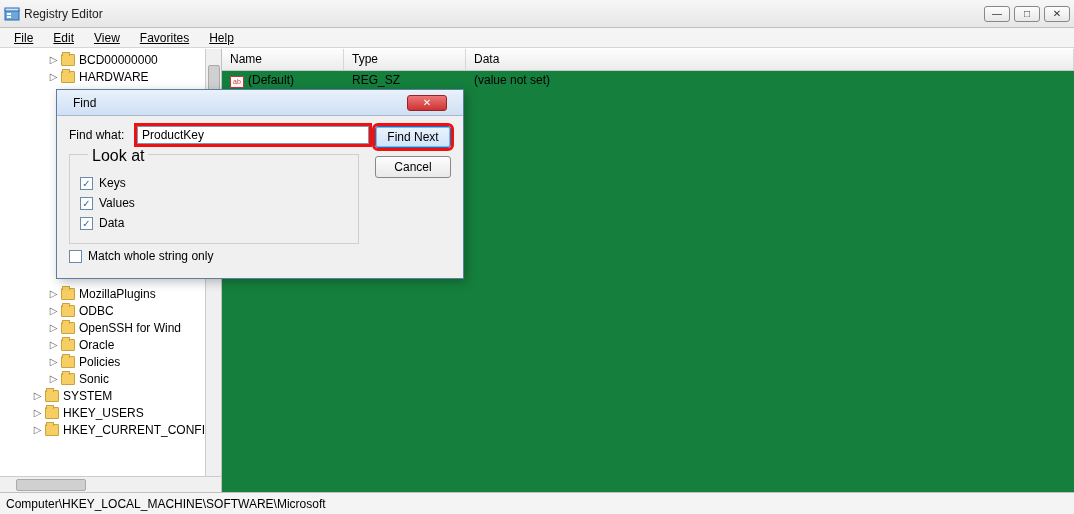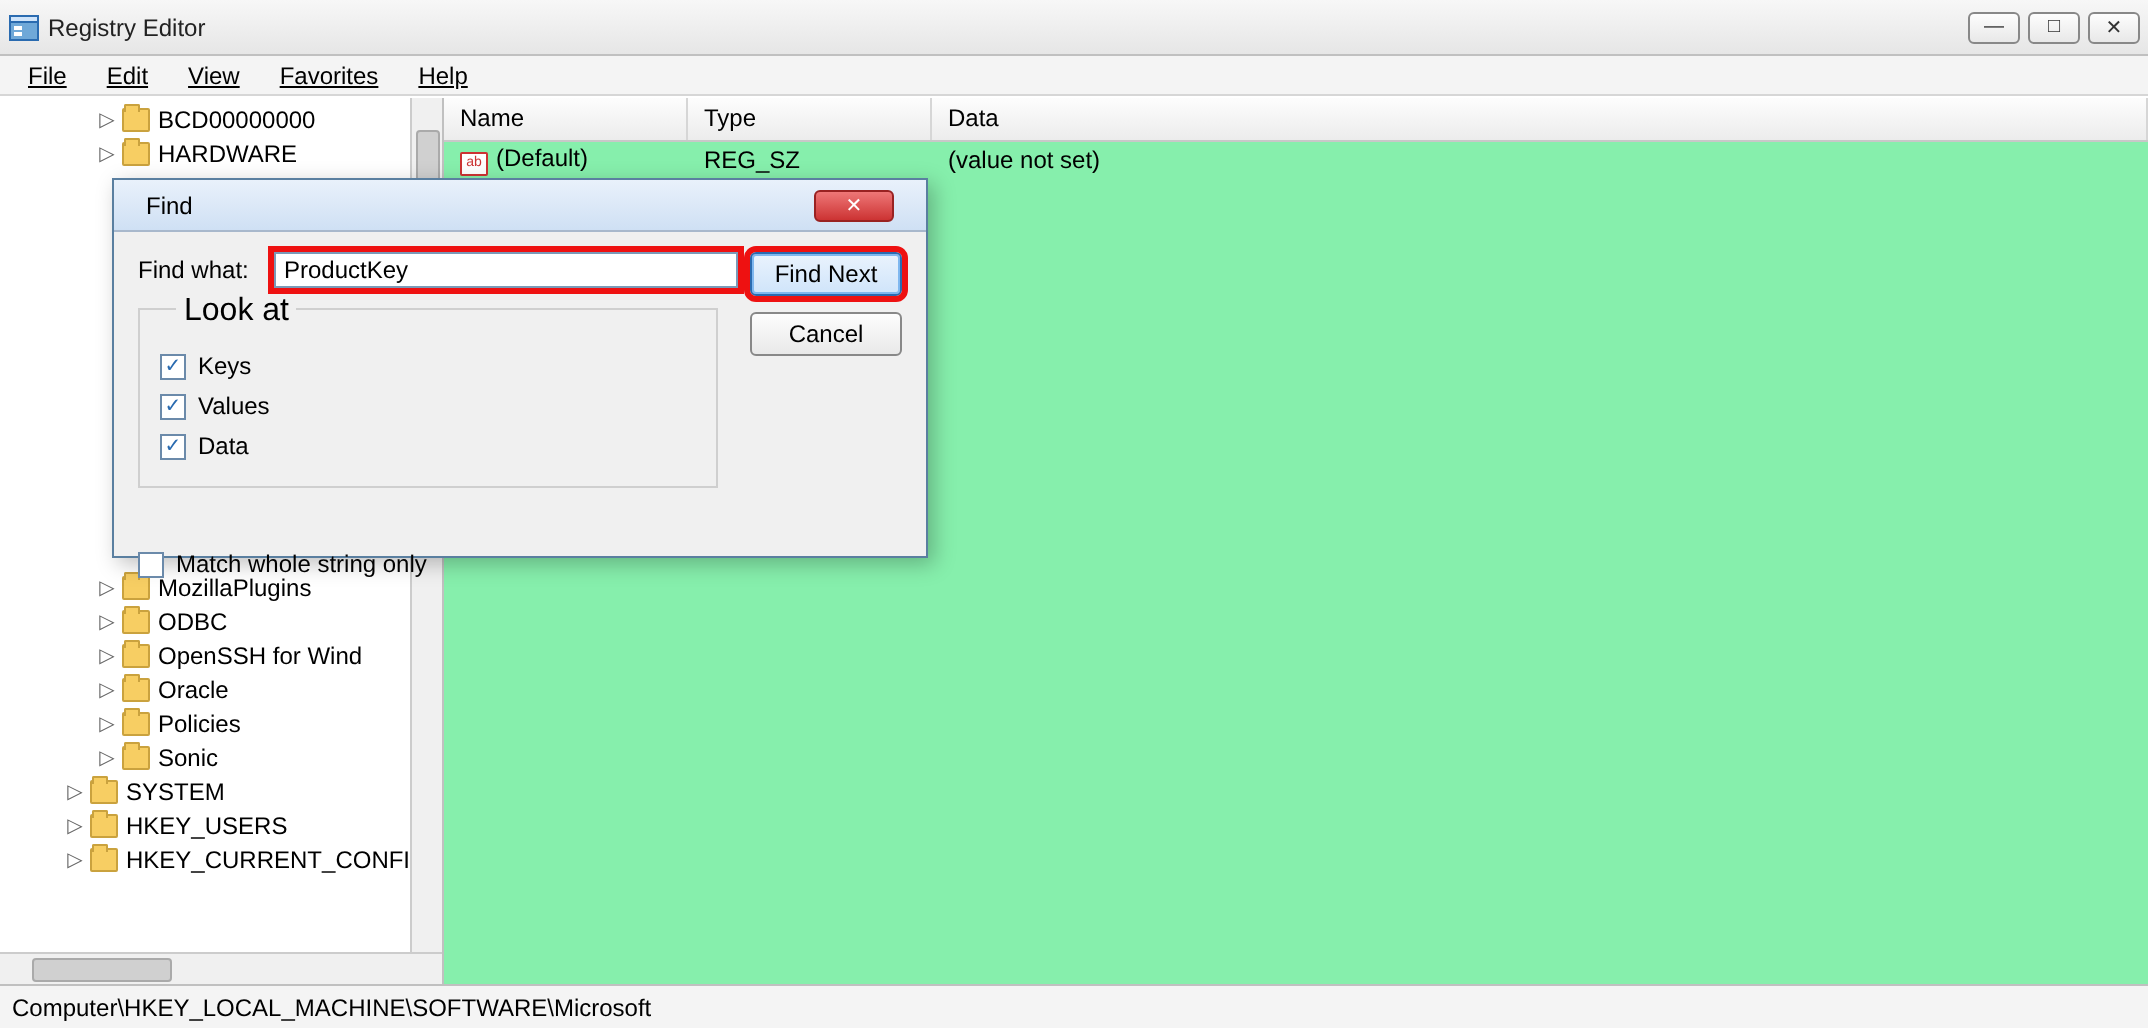--- a/index.html
+++ b/index.html
@@ -65,21 +65,21 @@
   .fld { width:14px; height:12px; background:#f7ce63; border:1px solid #caa23e; border-radius:1px; position:relative; }
   .fld::before { content:""; position:absolute; top:-3px; left:0; width:6px; height:3px; background:#f7ce63; border:1px solid #caa23e; border-bottom:none; border-radius:1px 1px 0 0;}
   .treelabel { padding-left:2px; }
   .indent1 { padding-left:28px; }
   .indent2 { padding-left:44px; }
   .hscroll { position:absolute; bottom:0; left:0; right:0; height:16px; background:#f0f0f0; border-top:1px solid #ccc; display:flex; align-items:center; }
   .hscroll .thumb { height:12px; width:70px; margin-left:16px; background:#d0d0d0; border:1px solid #aaa; border-radius:2px;}
   .vscroll { position:absolute; top:0; right:0; bottom:16px; width:16px; background:#f0f0f0; border-left:1px solid #ccc;}
   .vscroll .thumb { width:12px; height:120px; margin:16px auto 0; background:#d0d0d0; border:1px solid #aaa; border-radius:2px;}
   .list {
-    flex:1; background:#86efac;
+    flex:1; background:#15803d;
   }
   .listhead {
     display:flex;
     height:22px;
     background:linear-gradient(#fdfdfd,#ececec);
     border-bottom:1px solid #c8c8c8;
     font-size:12px;
   }
   .listhead > div { padding:3px 8px; border-right:1px solid #d6d6d6; }
   .col-name { width:122px; }
@@ -148,21 +148,21 @@
   .groupbox {
     border:1px solid #cfcfcf;
     width:290px;
     margin-top:10px;
     padding:18px 10px 10px;
     position:relative;
   }
   .grouplabel { position:absolute; top:-8px; left:18px; background:#f0f0f0; padding:0 4px; font-size:16px;}
   .chk { display:flex; align-items:center; gap:6px; height:20px; font-size:12px;}
   .chkbox { width:13px; height:13px; border:1px solid #6b8aaa; background:#fff; display:flex; align-items:center; justify-content:center; font-size:10px; color:#2a6bb0;}
-  .footchk { margin-top:28px; }
+  .footchk { margin-top:2px; }
   .rightbtns { position:absolute; right:12px; top:10px; display:flex; flex-direction:column; gap:8px; }
 </style>
 </head>
 <body>
 
 <div class="titlebar">
   <svg class="icon" viewBox="0 0 16 16">
       <rect x="1" y="4" width="14" height="10" fill="#6fa8d8" stroke="#2a6bb0"></rect>
       <rect x="1" y="2" width="14" height="3" fill="#cfe4fa" stroke="#2a6bb0"></rect>
       <rect x="3" y="7" width="4" height="2" fill="#fff"></rect>

